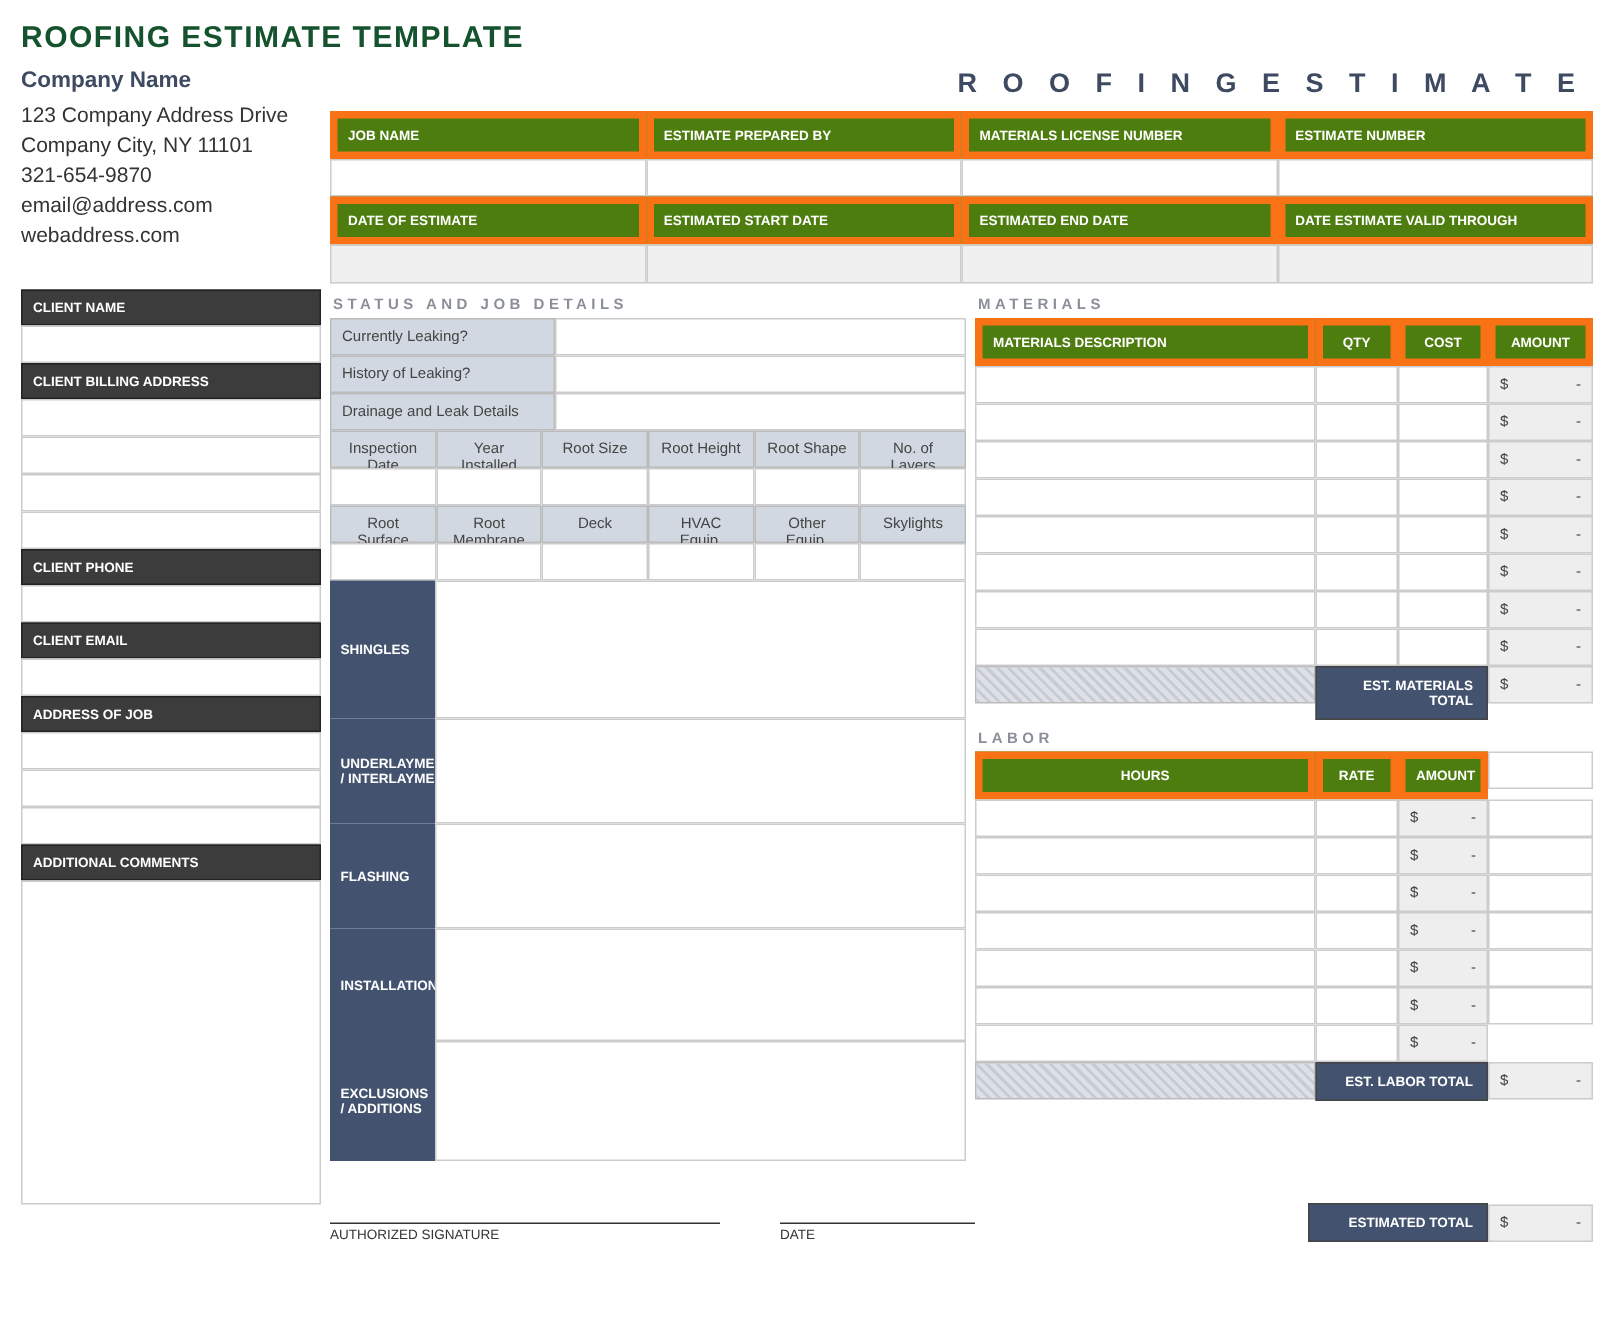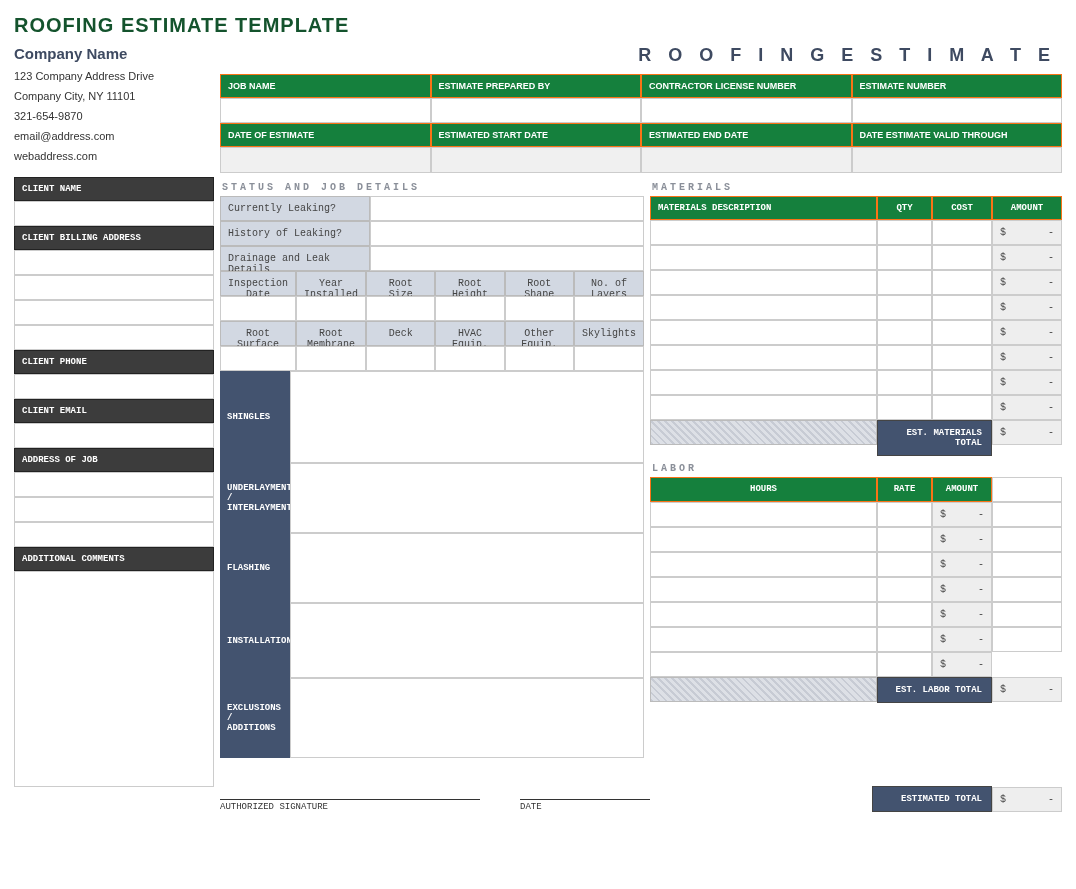--- a/index.html
+++ b/index.html
@@ -3,23 +3,23 @@
 <meta charset="utf-8">
 <style>
   * { box-sizing: border-box; margin: 0; padding: 0; }
   body { font-family: Arial, Helvetica, sans-serif; font-size: 11px; background: #fff; padding: 14px; color: #222; width: 1076px; }
   .title { font-size: 20px; font-weight: 700; color: #14532d; letter-spacing: 1px; margin-bottom: 8px; }
   .right-title { font-size: 18px; font-weight: 700; color: #3e4a61; letter-spacing: 6px; text-align: right; padding-right: 6px; }
   .company-name { font-size: 15px; font-weight: 700; color: #3e4a61; margin-bottom: 4px; }
   .row { display: flex; }
   .left-col { width: 200px; flex: 0 0 200px; margin-right: 6px; }
   .right-col { flex: 1; }
-  .info-line { font-size: 11px; color: #333; line-height: 20px; }
+  .info-line { font-size: 14px; color: #333; line-height: 20px; }
   .dark-head { background: #3c3c3c; color: #fff; font-size: 9px; font-weight: 700; padding: 6px 7px; border: 1px solid #222; }
-  .navy-head { background: #15803d; color: #fff; font-size: 9px; font-weight: 700; padding: 6px 7px; border: 1px solid #f97316; }
+  .navy-head { background: #4d7c0f; color: #fff; font-size: 9px; font-weight: 700; padding: 6px 7px; border: 5px solid #f97316; }
   .light-cell { background: #f0f0f0; border: 1px solid #ccc; height: 26px; font-size: 10px; color: #444; padding: 6px 7px; }
   .blue-cell { background: #d2d8e2; border: 1px solid #bbb; height: 25px; font-size: 10px; color: #444; padding: 6px 7px; }
   .white-cell { background: #fff; border: 1px solid #ccc; height: 25px; font-size: 10px; color: #444; padding: 5px 7px; }
   .section-label { font-size: 10px; font-weight: 600; color: #8a8f99; letter-spacing: 3px; padding: 5px 2px 3px; }
   .grid { display: grid; }
   .amount-cell { background: #eee; border: 1px solid #ccc; height: 25px; font-size: 10px; color: #444; display: flex; justify-content: space-between; align-items: center; padding: 0 7px; }
   .navy-side { background: #43536f; color: #fff; font-size: 9px; font-weight: 700; display: flex; align-items: center; padding: 7px; }
   .hashed { background: repeating-linear-gradient(45deg,#c7cbd4 0,#c7cbd4 2px,#dde0e6 2px,#dde0e6 5px); border:1px solid #bbb; }
   .total-label { background: #43536f; color: #fff; font-size: 9px; font-weight: 700; text-align: right; padding: 7px 9px; border:1px solid #444; }
   .signature-line { border-top: 1px solid #333; font-size: 9px; color: #333; padding-top: 2px; margin-top: 25px; }
@@ -37,39 +37,39 @@
     <div class="info-line">Company City, NY  11101</div>
     <div class="info-line">321-654-9870</div>
     <div class="info-line">email@address.com</div>
     <div class="info-line">webaddress.com</div>
   </div>
   <div class="right-col">
     <div class="right-title">R O O F I N G   E S T I M A T E</div>
     <div class="grid" style="grid-template-columns:repeat(4,1fr);margin-top:8px;">
       <div class="navy-head">JOB NAME</div>
       <div class="navy-head">ESTIMATE PREPARED BY</div>
-      <div class="navy-head">CONTRACTOR LICENSE NUMBER</div>
+      <div class="navy-head">MATERIALS LICENSE NUMBER</div>
       <div class="navy-head">ESTIMATE NUMBER</div>
       <div class="white-cell"></div>
       <div class="white-cell"></div>
       <div class="white-cell"></div>
       <div class="white-cell"></div>
       <div class="navy-head">DATE OF ESTIMATE</div>
       <div class="navy-head">ESTIMATED START DATE</div>
       <div class="navy-head">ESTIMATED END DATE</div>
       <div class="navy-head">DATE ESTIMATE VALID THROUGH</div>
       <div class="light-cell"></div>
       <div class="light-cell"></div>
       <div class="light-cell"></div>
       <div class="light-cell"></div>
     </div>
   </div>
 </div>
 
-<div class="row" style="margin-top:4px;font-family:Liberation Mono, monospace;">
+<div class="row" style="margin-top:4px;">
 
   <div class="left-col">
     <div class="dark-head">CLIENT NAME</div>
     <div class="white-cell"></div>
     <div class="dark-head">CLIENT BILLING ADDRESS</div>
     <div class="white-cell"></div>
     <div class="white-cell"></div>
     <div class="white-cell"></div>
     <div class="white-cell"></div>
     <div class="dark-head">CLIENT PHONE</div>

